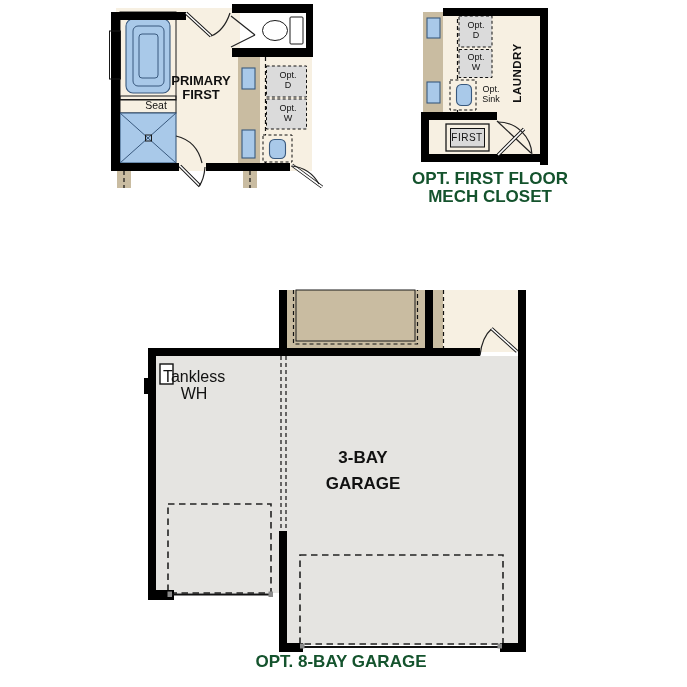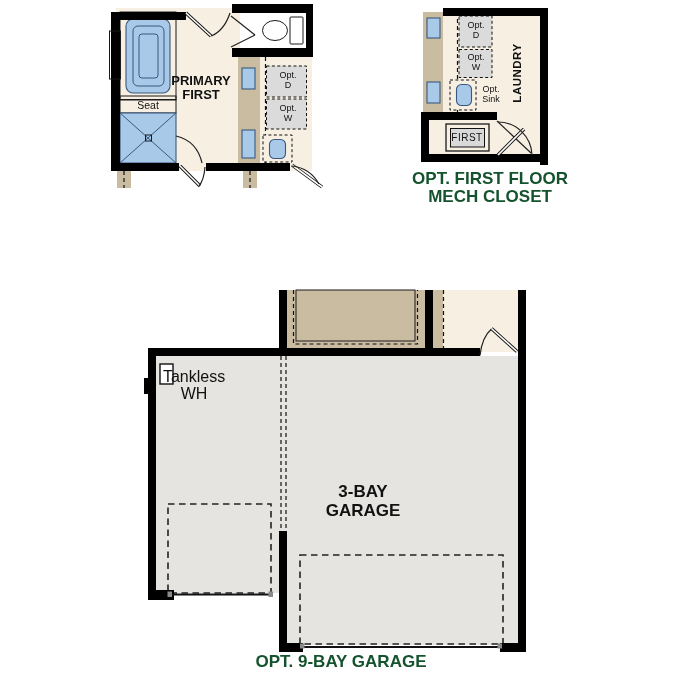--- a/index.html
+++ b/index.html
@@ -193,37 +193,37 @@
     <g>
       <path class="arc" d="M 480,355.5 Q 482,337 491.5,329"></path>
       <line class="pb" x1="491.5" y1="328.5" x2="517" y2="351.5"></line>
       <line class="pw" x1="491.5" y1="328.5" x2="517" y2="351.5"></line>
     </g>
   </g>
 </svg>
 
 <div class="label b" style="left:201px;top:88px;font-size:13px">PRIMARY
 FIRST</div>
-<div class="label" style="left:148px;top:106px;font-size:10.5px">Seat</div>
+<div class="label" style="left:156px;top:106px;font-size:10.5px">Seat</div>
 <div class="label" style="left:288px;top:81px;font-size:9px">Opt.
 D</div>
 <div class="label" style="left:288px;top:114px;font-size:9px">Opt.
 W</div>
 
 <div class="label" style="left:476px;top:31px;font-size:9px">Opt.
 D</div>
 <div class="label" style="left:476px;top:63px;font-size:9px">Opt.
 W</div>
 <div class="label" style="left:491px;top:95px;font-size:9px">Opt.
 Sink</div>
 <div class="label rot b" style="left:517px;top:73px;font-size:11.5px;letter-spacing:.5px">LAUNDRY</div>
 <div class="label" style="left:467px;top:138px;font-size:10px;letter-spacing:.5px">FIRST</div>
 
 <div class="label" style="left:194px;top:385px;font-size:16px">Tankless
 WH</div>
-<div class="label b" style="left:363px;top:501px;font-size:17px;line-height:19px">3-BAY
+<div class="label b" style="left:363px;top:471px;font-size:17px;line-height:26px">3-BAY
 GARAGE</div>
 
 <div class="caption" style="left:490px;top:170px">OPT. FIRST FLOOR
 MECH CLOSET</div>
-<div class="caption" style="left:341px;top:653px">OPT. 9-BAY GARAGE</div>
+<div class="caption" style="left:341px;top:653px">OPT. 8-BAY GARAGE</div>
 
 </div>
 
 </body></html>

